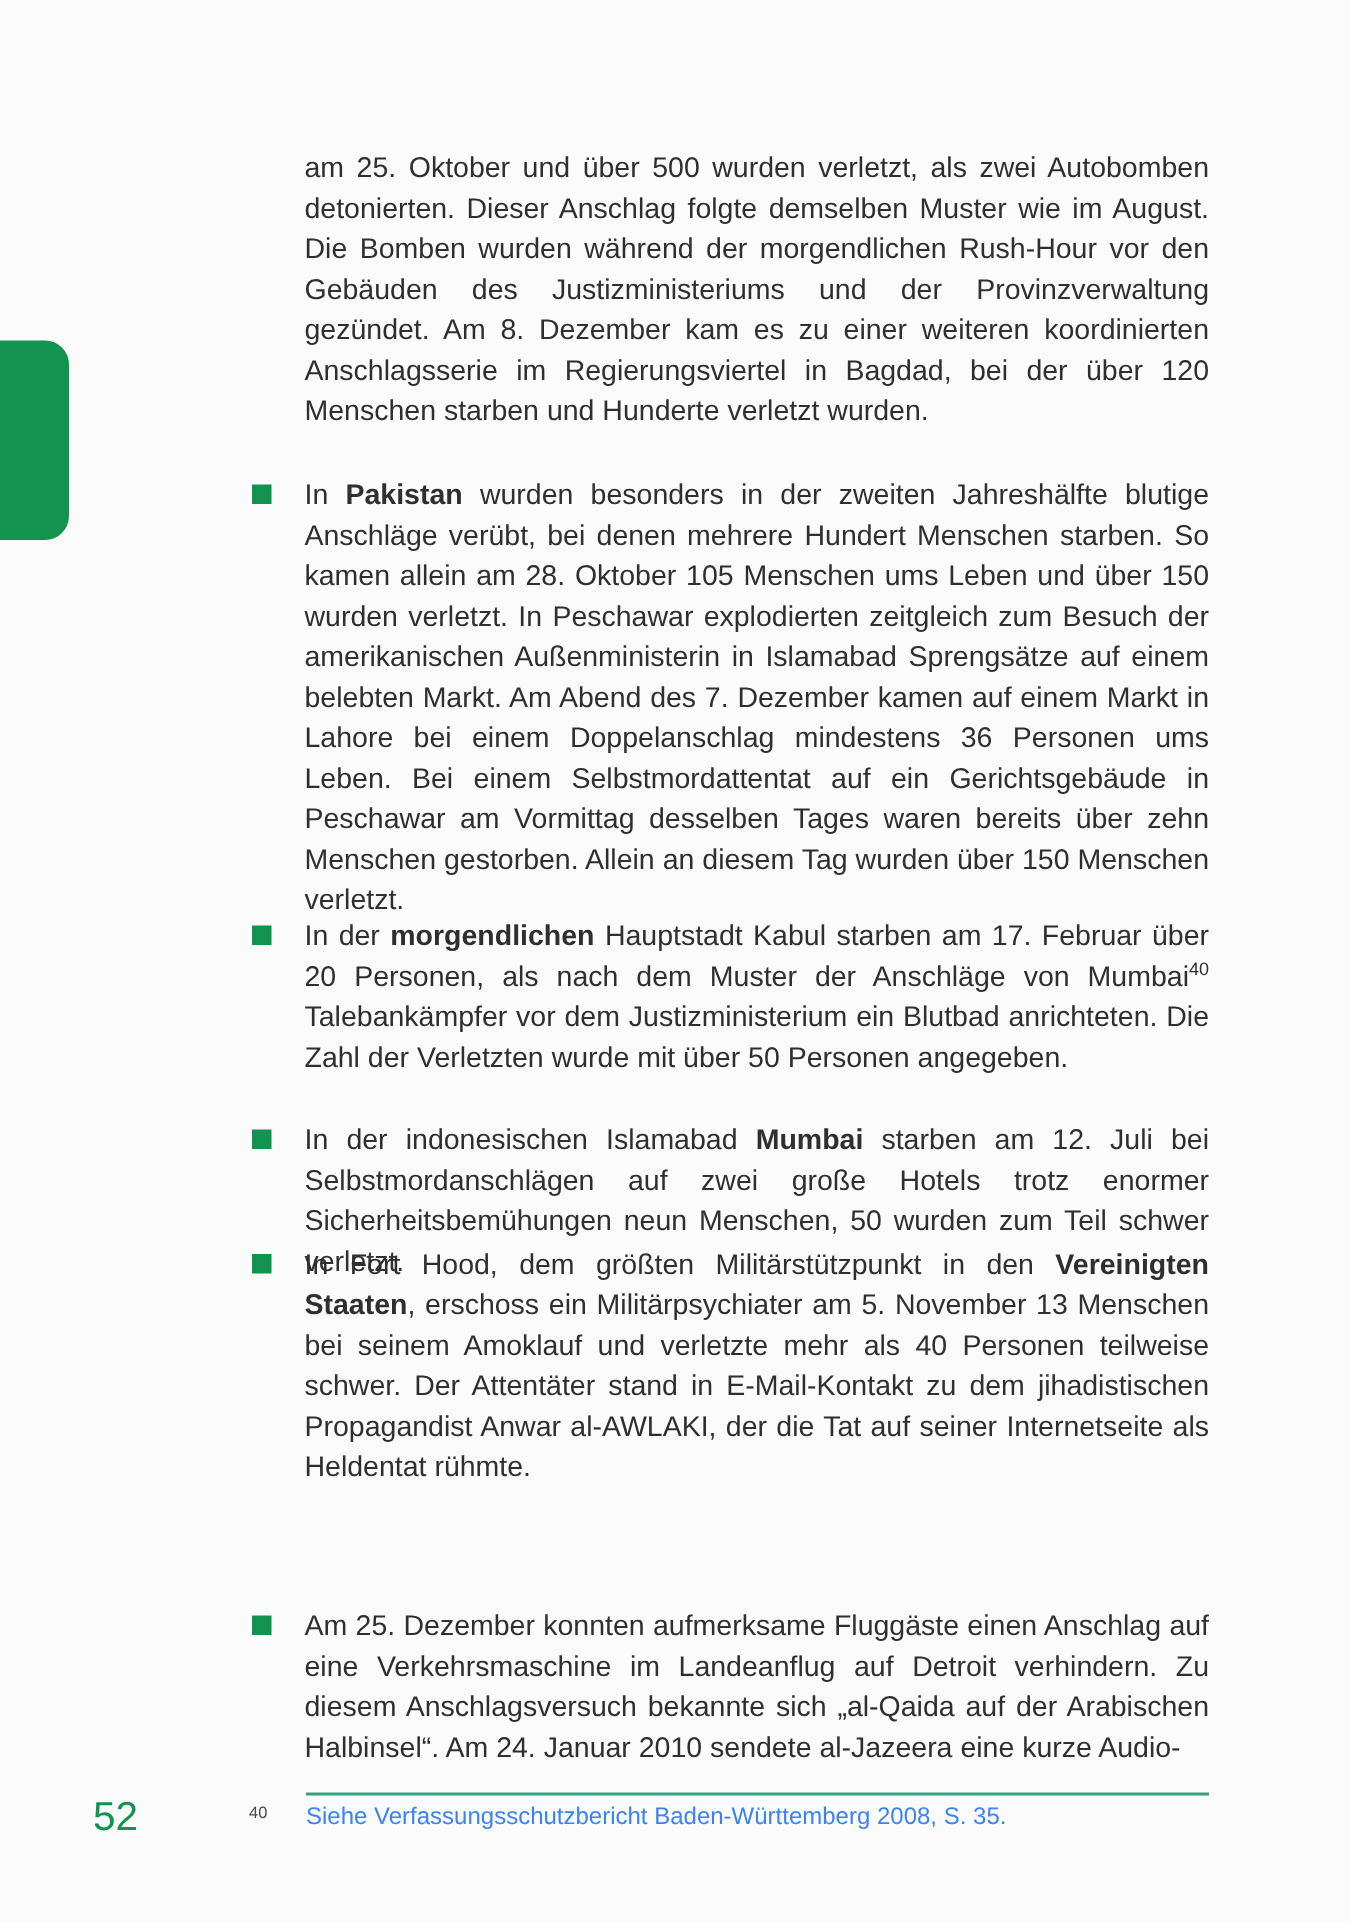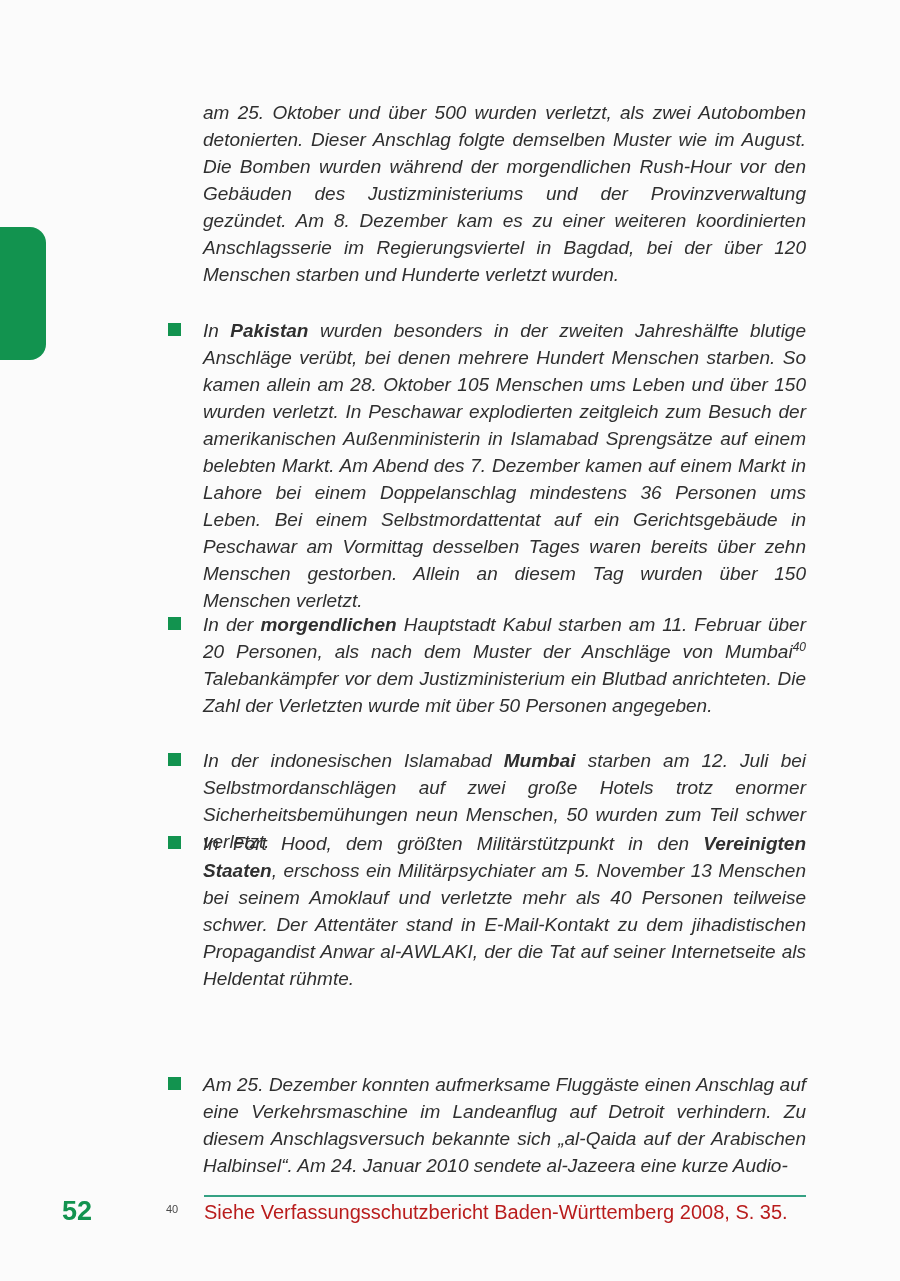--- a/index.html
+++ b/index.html
@@ -21,74 +21,72 @@
     position:absolute;left:0;top:227px;
     width:46px;height:133px;
     background:var(--green);
     border-radius:0 16px 16px 0;
   }
   .para{
     position:absolute;left:203px;width:603px;
     font-size:19px;line-height:27px;
     text-align:justify;
     margin:0;
-    font-style:italic;
   }
   .intro{top:99px;}
   .bullet-list{position:absolute;left:203px;top:0;width:603px;}
   .bullet-item{position:absolute;left:0;width:603px;}
   .bullet-square{
     position:absolute;left:-35px;top:6px;
     width:13px;height:13px;
     background:var(--green);
   }
   .bullet-text{
     font-size:19px;line-height:27px;
     text-align:justify;
-    font-style:italic;
   }
   .b{font-weight:bold;}
   sup.fn-ref{font-size:12px;line-height:0;vertical-align:super;}
   .page-number{
     position:absolute;left:62px;top:1196px;
-    font-size:27px;font-weight:bold;
+    font-size:27px;font-weight:normal;
     color:var(--green);
   }
   .fn-rule{
     position:absolute;left:204px;top:1195px;
     width:602px;height:2px;
     background:var(--rule);
   }
   .fn-marker{
     position:absolute;left:166px;top:1203px;
     font-size:11px;color:#4a4a4a;
   }
   .fn-text{
     position:absolute;left:204px;top:1201px;
     width:602px;
-    font-size:20px;line-height:22px;color:#b91c1c;
+    font-size:16px;line-height:22px;color:#3b82f6;
   }
 </style>
 </head>
 <body>
 
 <div class="page">
 
   <div class="side-tab"></div>
 
   <p class="para intro"><span>am 25. Oktober und über 500 wurden verletzt, als zwei Autobomben detonierten. Dieser Anschlag folgte demselben Muster wie im August. Die Bomben wurden während der morgendlichen Rush-Hour vor den Gebäuden des Justizministeriums und der Provinzverwaltung gezündet. Am 8. Dezember kam es zu einer weiteren koordinierten Anschlagsserie im Regierungsviertel in Bagdad, bei der über 120 Menschen starben und Hunderte verletzt wurden.</span></p>
 
   <div class="bullet-list">
       <div class="bullet-item" style="top: 317px;">
         <span class="bullet-square"></span>
         <div class="bullet-text"><span>In </span><span class="b">Pakistan</span><span> wurden besonders in der zweiten Jahreshälfte blutige Anschläge verübt, bei denen mehrere Hundert Menschen starben. So kamen allein am 28. Oktober 105 Menschen ums Leben und über 150 wurden verletzt. In Peschawar explodierten zeitgleich zum Besuch der amerikanischen Außenministerin in Islamabad Sprengsätze auf einem belebten Markt. Am Abend des 7. Dezember kamen auf einem Markt in Lahore bei einem Doppelanschlag mindestens 36 Personen ums Leben. Bei einem Selbstmordattentat auf ein Gerichtsgebäude in Peschawar am Vormittag desselben Tages waren bereits über zehn Menschen gestorben. Allein an diesem Tag wurden über 150 Menschen verletzt.</span></div>
       </div>
       <div class="bullet-item" style="top: 611px;">
         <span class="bullet-square"></span>
-        <div class="bullet-text"><span>In der </span><span class="b">morgendlichen</span><span> Hauptstadt Kabul starben am 11. Februar über 20 Personen, als nach dem Muster der Anschläge von Mumbai</span><sup class="fn-ref">40</sup><span> Talebankämpfer vor dem Justizministerium ein Blutbad anrichteten. Die Zahl der Verletzten wurde mit über 50 Personen angegeben.</span></div>
+        <div class="bullet-text"><span>In der </span><span class="b">morgendlichen</span><span> Hauptstadt Kabul starben am 17. Februar über 20 Personen, als nach dem Muster der Anschläge von Mumbai</span><sup class="fn-ref">40</sup><span> Talebankämpfer vor dem Justizministerium ein Blutbad anrichteten. Die Zahl der Verletzten wurde mit über 50 Personen angegeben.</span></div>
       </div>
       <div class="bullet-item" style="top: 747px;">
         <span class="bullet-square"></span>
         <div class="bullet-text"><span>In der indonesischen Islamabad </span><span class="b">Mumbai</span><span> starben am 12. Juli bei Selbstmordanschlägen auf zwei große Hotels trotz enormer Sicherheitsbemühungen neun Menschen, 50 wurden zum Teil schwer verletzt.</span></div>
       </div>
       <div class="bullet-item" style="top: 830px;">
         <span class="bullet-square"></span>
         <div class="bullet-text"><span>In Fort Hood, dem größten Militärstützpunkt in den </span><span class="b">Vereinigten Staaten</span><span>, erschoss ein Militärpsychiater am 5. November 13 Menschen bei seinem Amoklauf und verletzte mehr als 40 Personen teilweise schwer. Der Attentäter stand in E-Mail-Kontakt zu dem jihadistischen Propagandist Anwar al-AWLAKI, der die Tat auf seiner Internetseite als Heldentat rühmte.</span></div>
       </div>
       <div class="bullet-item" style="top: 1071px;">

